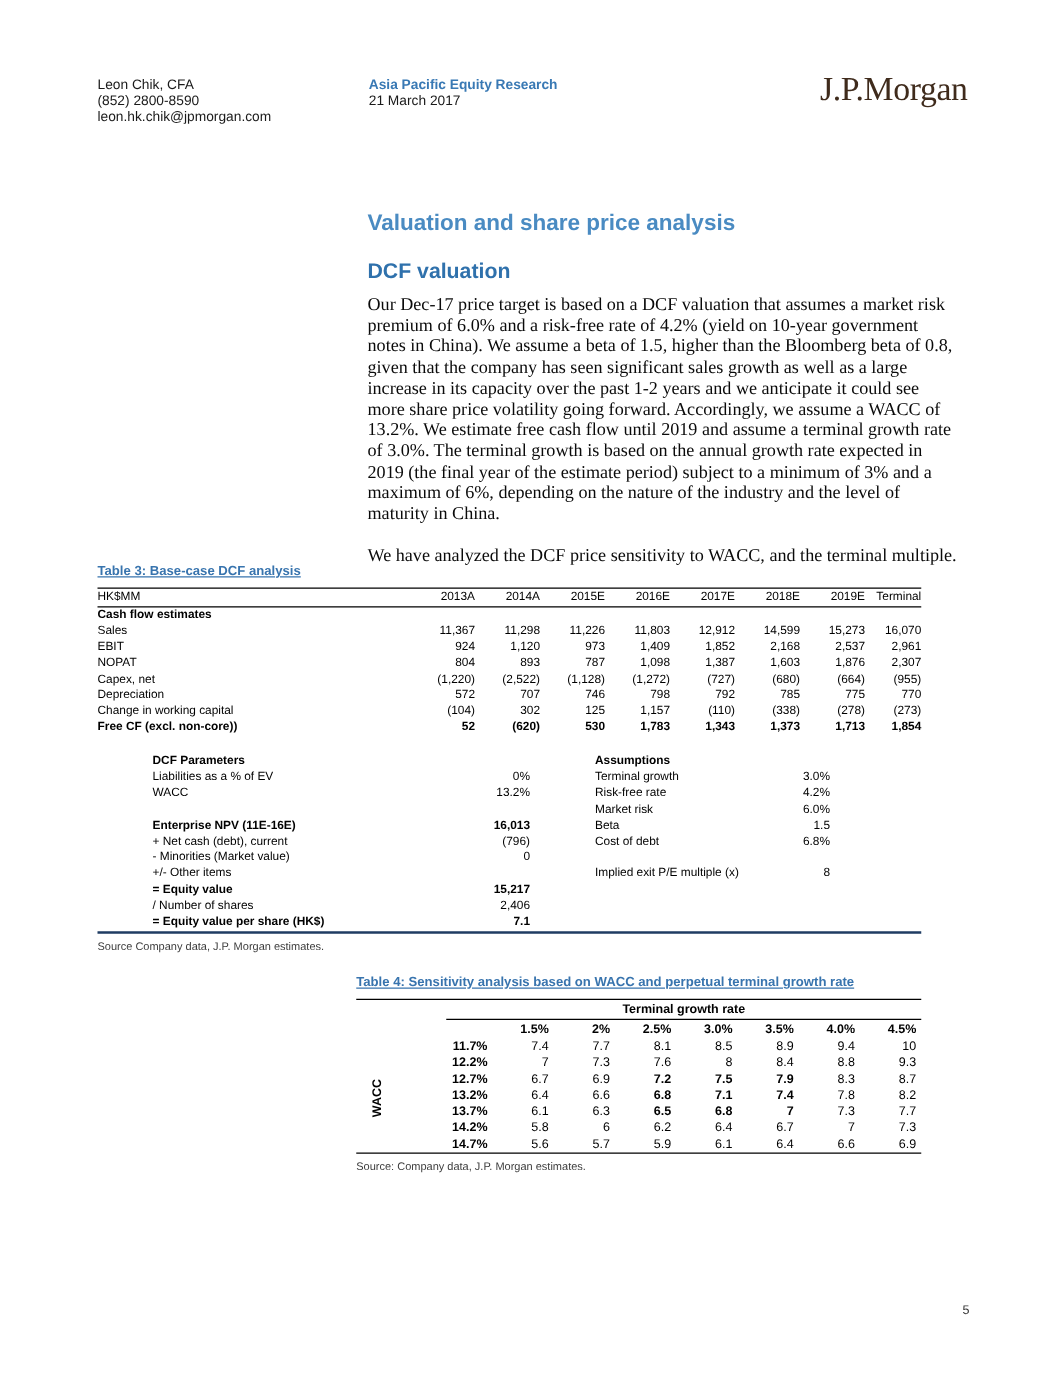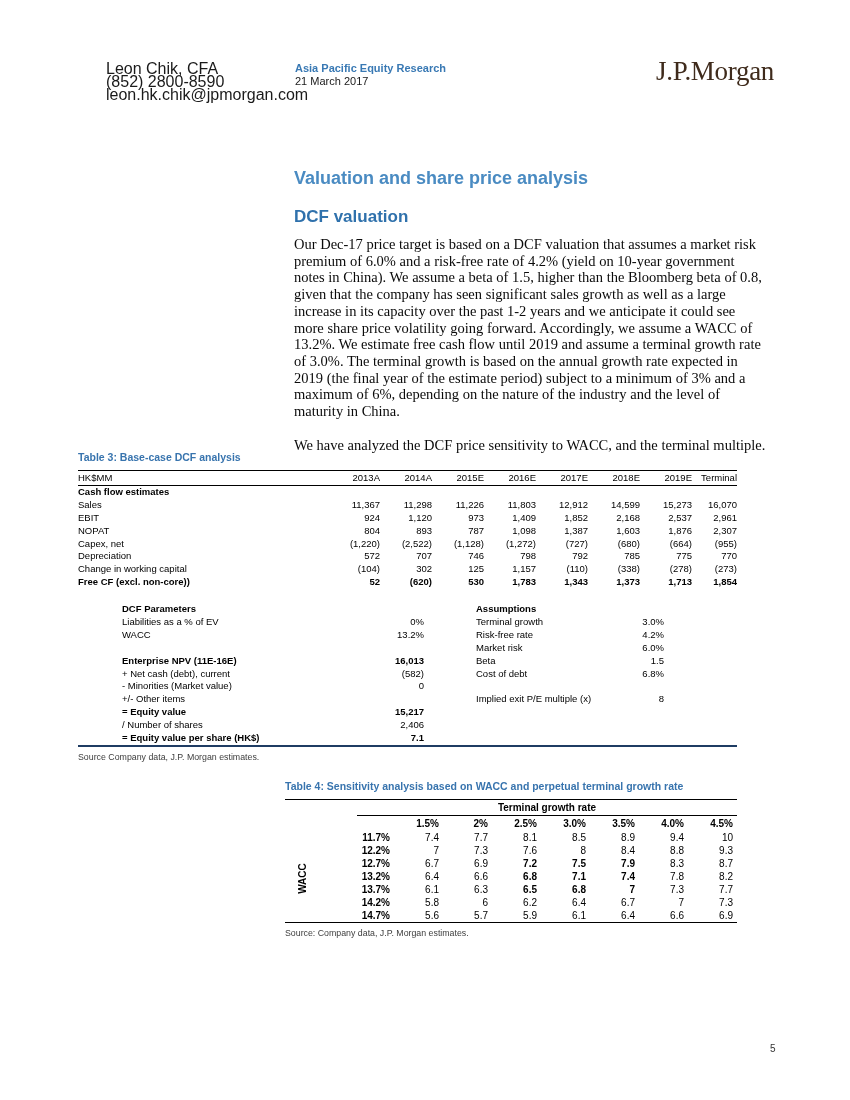--- a/index.html
+++ b/index.html
@@ -1,36 +1,36 @@
 <!DOCTYPE html>
 <html><head>
 <meta charset="utf-8">
 <style>
   html,body{margin:0;padding:0;background:#e8e8e8;}
   .page{position:relative;width:850px;height:1100px;background:#ffffff;margin:0 auto;
         font-family:"Liberation Sans",sans-serif;color:#000;overflow:hidden;}
 
   
-  .hdr-analyst{position:absolute;left:78px;top:62px;font-size:16px;line-height:13px;color:#1a1a1a;margin-left:28px;}
+  .hdr-analyst{position:absolute;left:78px;top:62px;font-size:11px;line-height:13px;color:#1a1a1a;}
   .hdr-mid{position:absolute;left:295px;top:62px;font-size:11px;line-height:13px;}
   .hdr-division{color:#3979b4;font-weight:bold;}
   .hdr-date{color:#1a1a1a;}
   .logo{position:absolute;left:656px;top:56px;font-family:"Liberation Serif",serif;
         font-size:27px;color:#3f2b1c;letter-spacing:-0.3px;}
 
   
   .main-col{position:absolute;left:294px;top:163px;width:474px;}
   .doc-title{font-size:18px;font-weight:700;color:#4a8bc2;line-height:30px;margin:0 0 14px 0;}
   .sec-heading{font-size:17px;font-weight:bold;color:#2f71ac;margin:0 0 9px 0;}
   .body-para{font-family:"Liberation Serif",serif;font-size:14.5px;line-height:16.7px;
              color:#0a0a0a;margin:0 0 17px 0;text-align:left;}
 
   
   .t3{position:absolute;left:78px;top:451px;width:659px;font-size:9.5px;}
-  .tbl-caption{font-size:10.5px;font-weight:bold;color:#3874ae;margin-bottom:7px;}
+  .tbl-caption{font-size:10.5px;font-weight:bold;color:#3874ae;margin-bottom:7px;text-decoration:underline;}
   .t3-grid{border-top:1.5px solid #000;}
   .t3-row{display:flex;height:12.9px;line-height:12.9px;align-items:baseline;}
   .t3-row.hd{height:14px;line-height:14px;font-weight:normal;border-bottom:1px solid #000;}
   .t3-row.bold{font-weight:bold;align-items:center;}
   .t3-label{width:250px;flex:none;white-space:nowrap;}
   .t3-cell{width:52px;flex:none;text-align:right;white-space:nowrap;}
   .t3-cell.terminal{width:45px;}
   .t3-sec{font-weight:bold;}
   .t3-gap{height:14px;}
   
@@ -212,21 +212,21 @@
           </div>
           <div class="p-row bold">
             <div class="p-label">Enterprise NPV (11E-16E)</div>
             <div class="p-val">16,013</div>
             <div class="p-spacer"></div>
             <div class="p-alabel">Beta</div>
             <div class="p-aval">1.5</div>
           </div>
           <div class="p-row">
             <div class="p-label">+ Net cash (debt), current</div>
-            <div class="p-val">(582)</div>
+            <div class="p-val">(796)</div>
             <div class="p-spacer"></div>
             <div class="p-alabel">Cost of debt</div>
             <div class="p-aval">6.8%</div>
           </div>
           <div class="p-row">
             <div class="p-label">- Minorities (Market value)</div>
             <div class="p-val">0</div>
             <div class="p-spacer"></div>
             <div class="p-alabel"></div>
             <div class="p-aval"></div>

